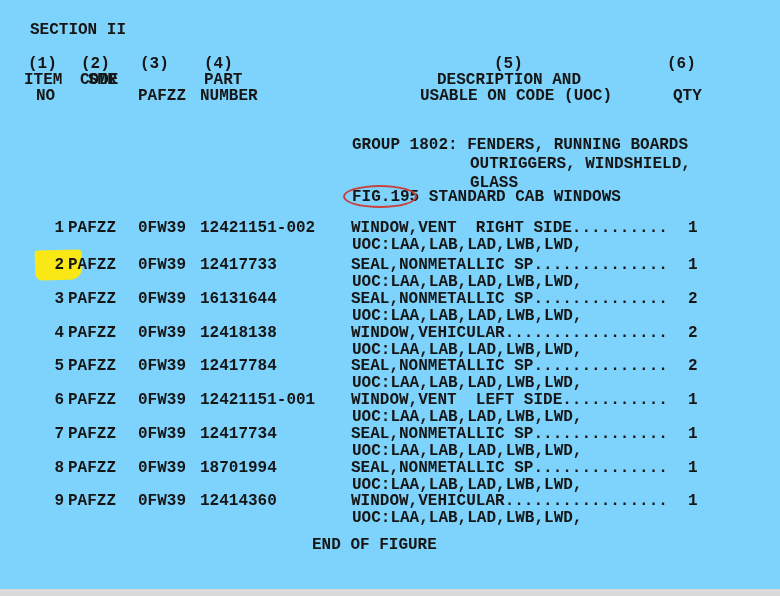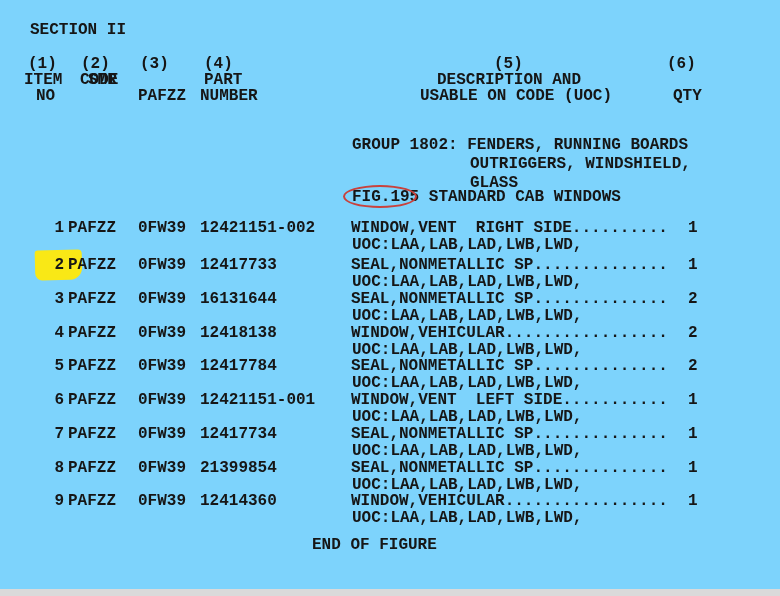--- a/index.html
+++ b/index.html
@@ -139,21 +139,21 @@
     <span class="cp">12417734</span>
     <span class="cd">SEAL,NONMETALLIC SP..............</span>
     <span class="cq">1</span>
   </div>
   <div class="uoc" style="top:443px">UOC:LAA,LAB,LAD,LWB,LWD,</div>
 
   <div class="row" style="top:460px">
     <span class="ci">8</span>
     <span class="cs">PAFZZ</span>
     <span class="cf">0FW39</span>
-    <span class="cp">21399854</span>
+    <span class="cp">18701994</span>
     <span class="cd">SEAL,NONMETALLIC SP..............</span>
     <span class="cq">1</span>
   </div>
   <div class="uoc" style="top:477px">UOC:LAA,LAB,LAD,LWB,LWD,</div>
 
   <div class="row" style="top:493px">
     <span class="ci">9</span>
     <span class="cs">PAFZZ</span>
     <span class="cf">0FW39</span>
     <span class="cp">12414360</span>

